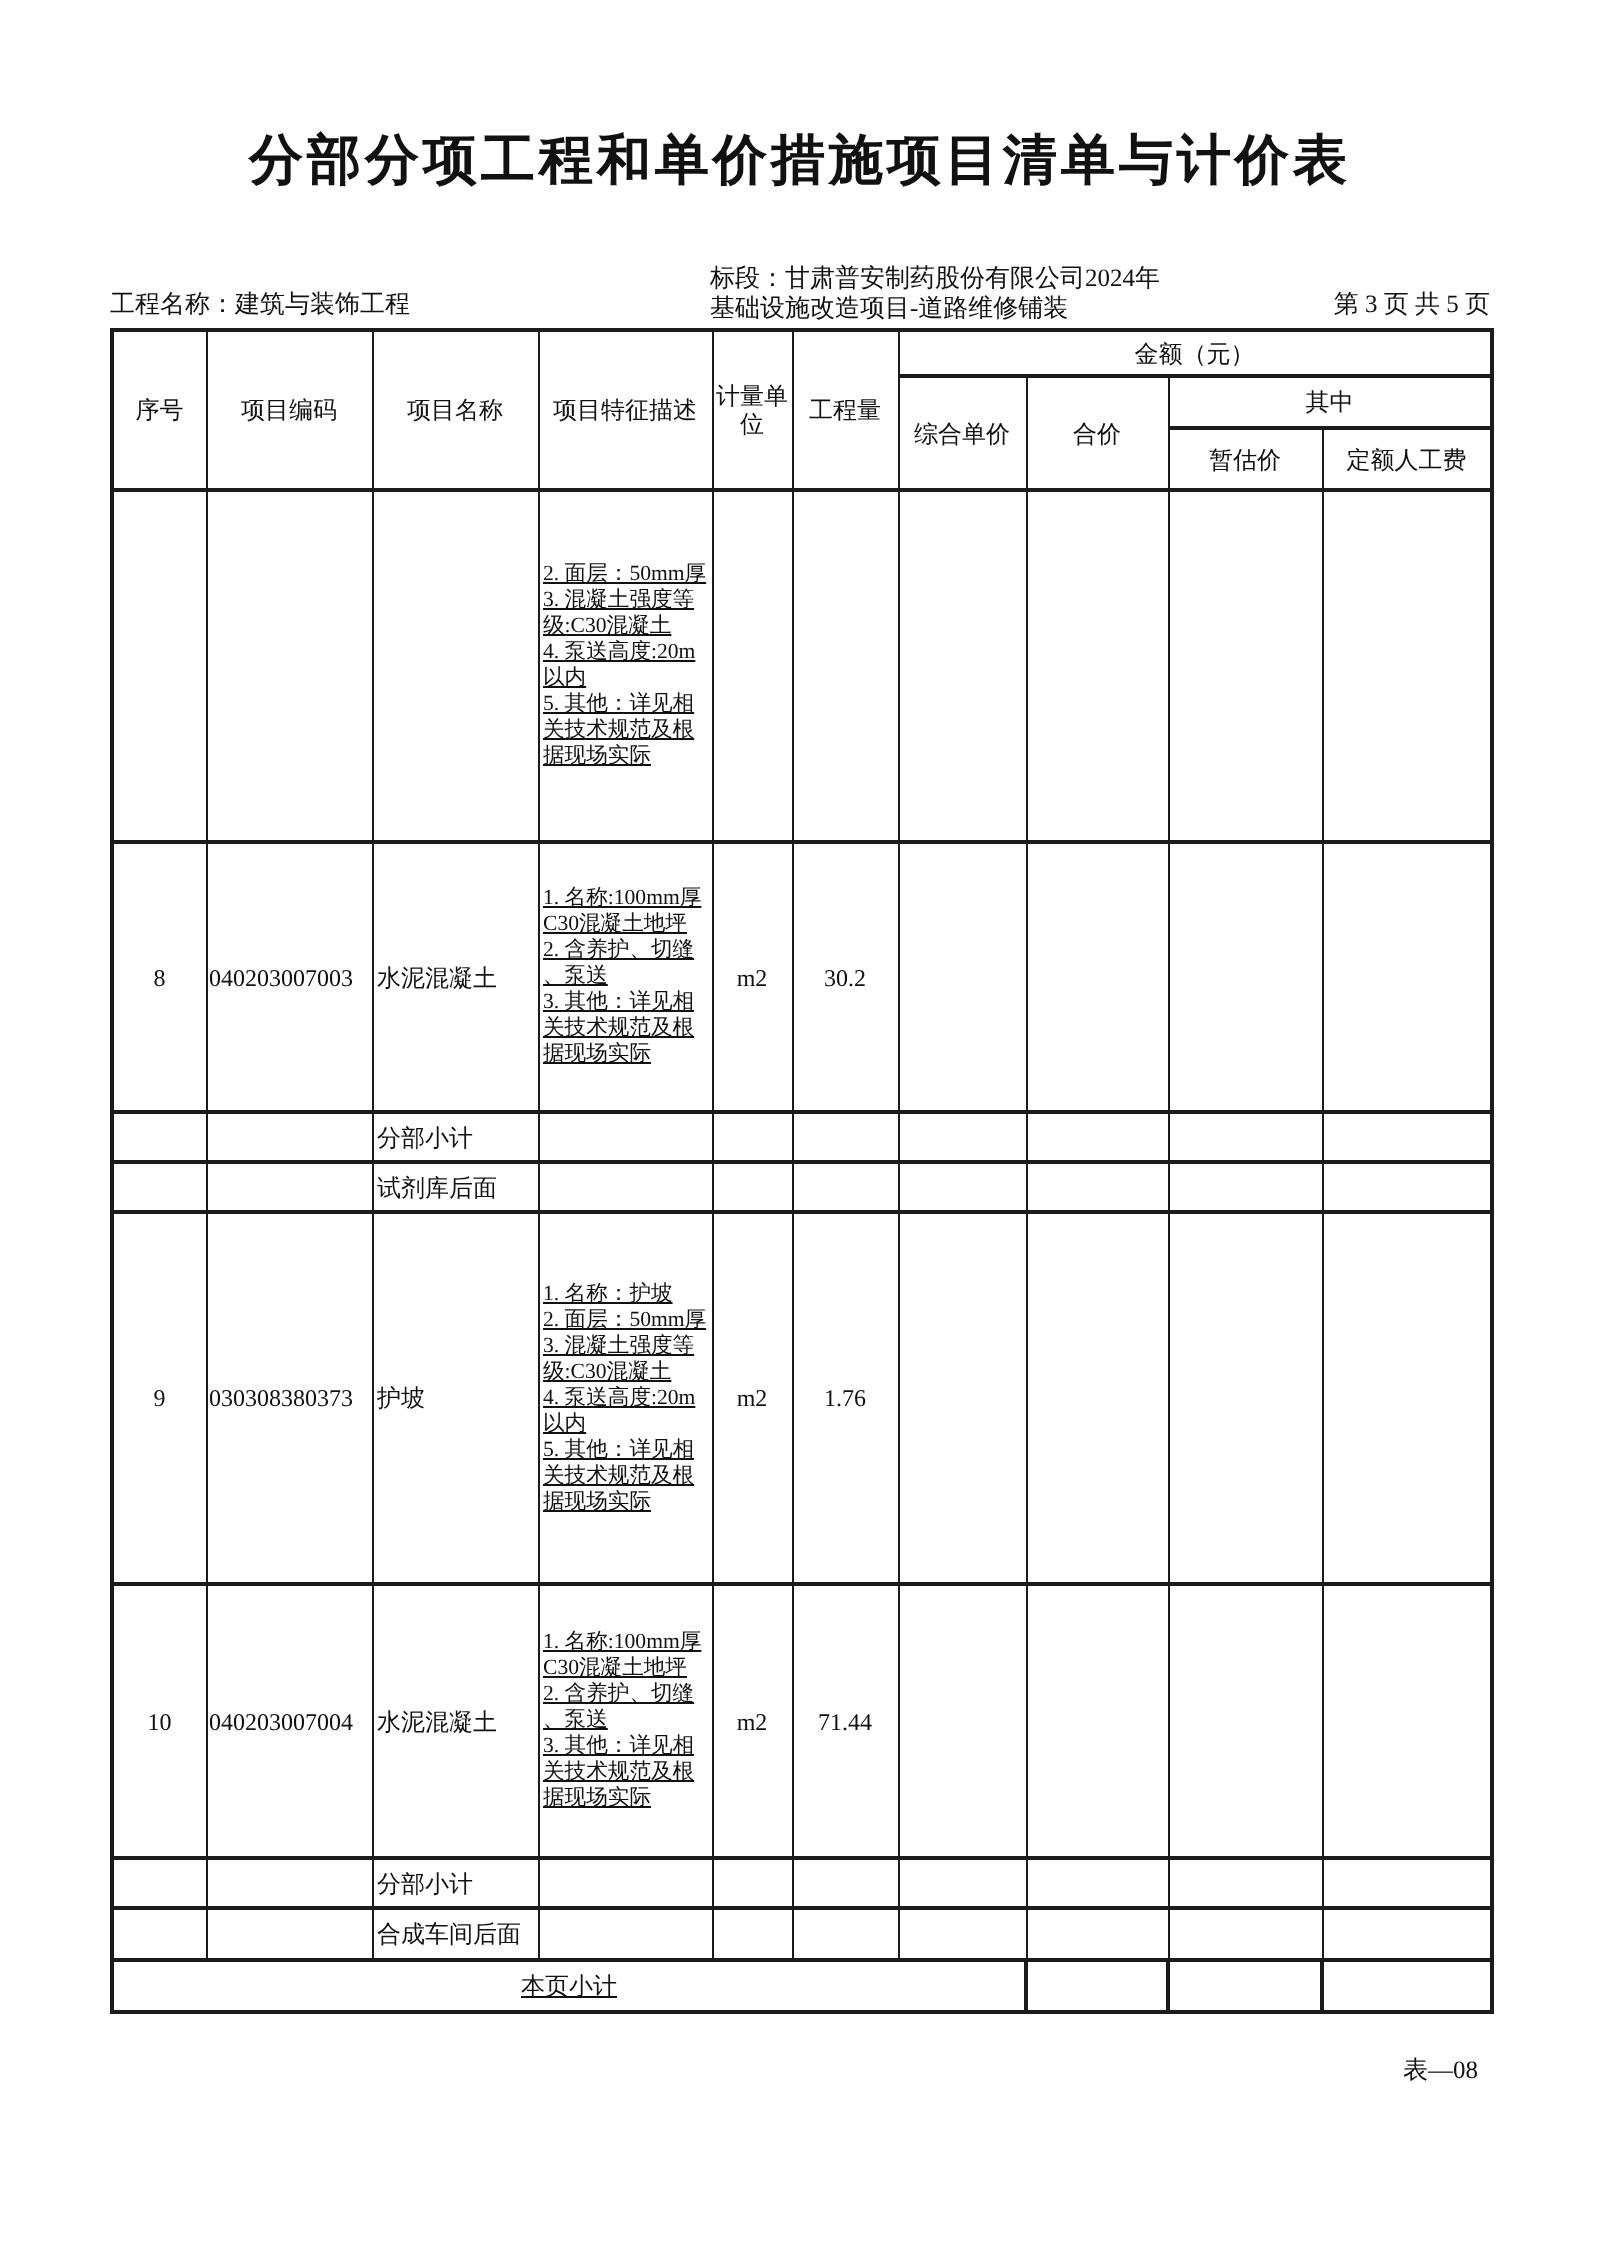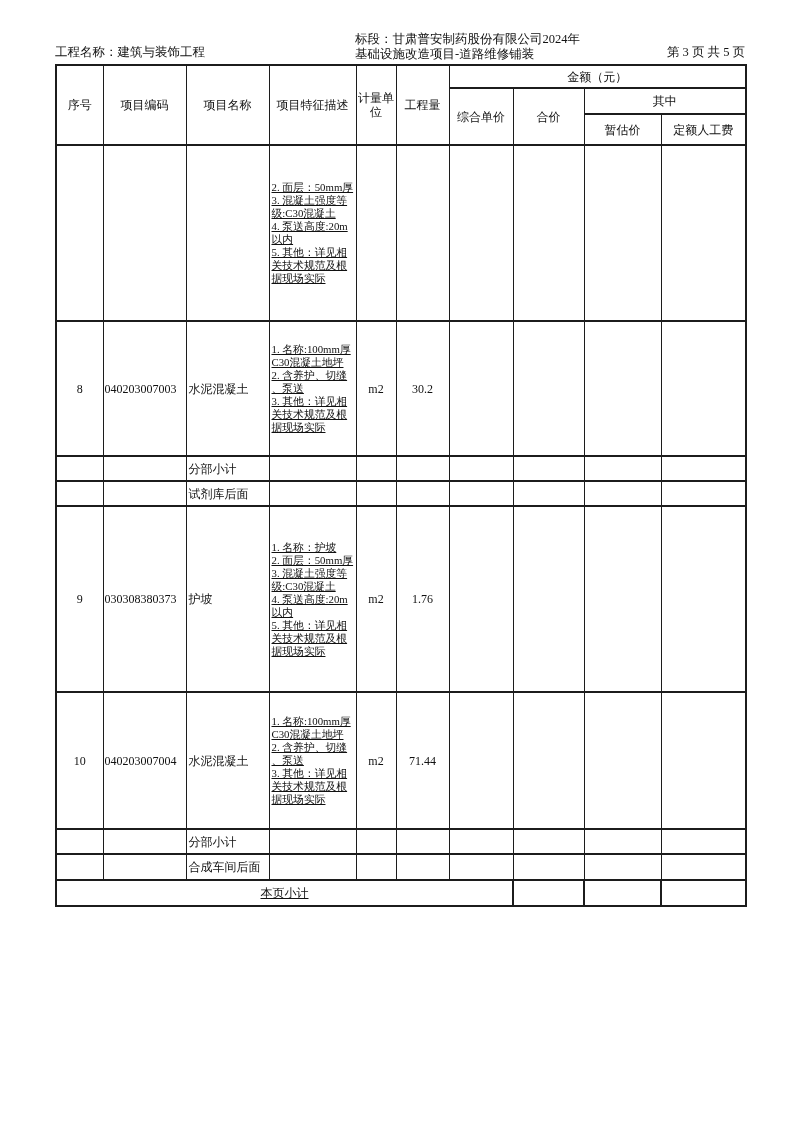--- a/index.html
+++ b/index.html
@@ -102,20 +102,21 @@
     text-align: right;
     font-size: 12.5px;
     padding-right: 6px;
   }
 </style>
 </head>
 <body>
 
 <div class="page">
 
+  <h1 class="doc-title">分部分项工程和单价措施项目清单与计价表</h1>
 
   <div class="meta">
     <div class="meta-project">工程名称：建筑与装饰工程</div>
     <div class="meta-section">
       <div>标段：甘肃普安制药股份有限公司2024年</div>
       <div>基础设施改造项目-道路维修铺装</div>
     </div>
     <div class="meta-page">第 3 页  共 5 页</div>
   </div>
 
@@ -263,14 +264,15 @@
       <tr class="r-pagesum">
         <td class="cell-pagesum-label" colspan="7">本页小计</td>
         <td class="cell-money"></td>
         <td class="cell-money"></td>
         <td class="cell-money"></td>
       </tr>
     </tbody>
   </table>
 
 
+  <div class="form-code">表—08</div>
 
 </div>
 
 </body></html>

